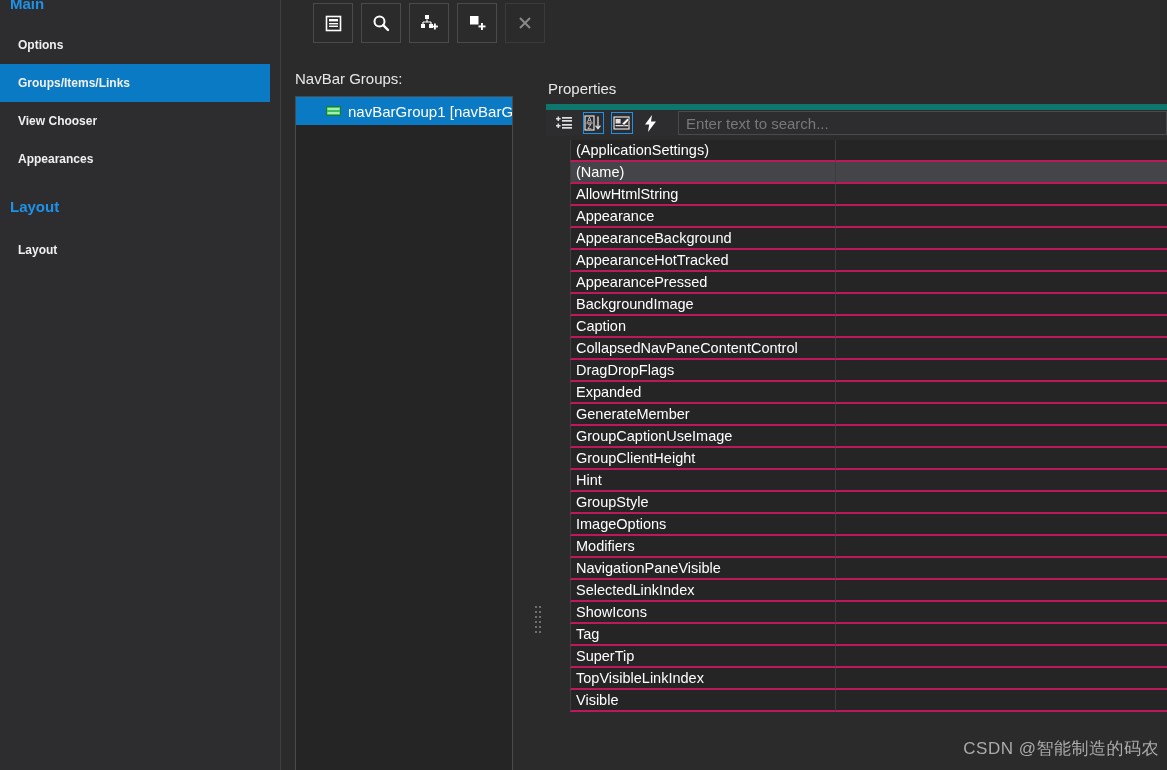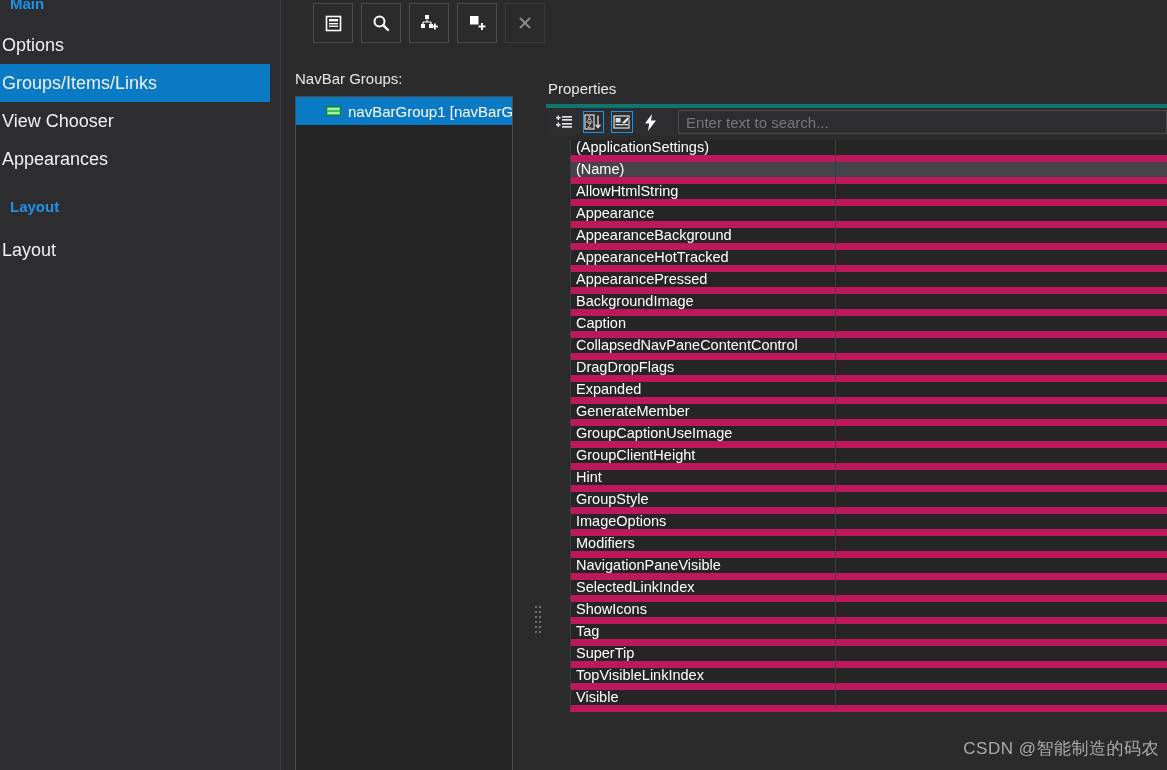--- a/index.html
+++ b/index.html
@@ -32,25 +32,26 @@
     line-height: 16px;
     height: 16px;
     overflow: hidden;
   }
   #nav-header-main { margin-top: -4px; }
   #nav-header-layout { margin-top: 21px; }
   .nav-item {
     height: 38px;
     line-height: 38px;
     color: #f0f0f0;
-    font-size: 18px;
-    padding-left: 2px;
+    font-size: 12px;
+    padding-left: 18px;
     width: 270px;
     cursor: default;
     white-space: nowrap;
+    font-weight: bold;
   }
   .nav-item.selected { background: #0b7ac4; }
   .nav-spacer-1 { height: 14px; }
 
   
   #middle {
     position: absolute;
     left: 282px; top: 0;
     width: 256px; height: 770px;
     background: #2b2b2b;
@@ -127,21 +128,21 @@
     left: 2px; top: 72px;
     color: #e8e8e8;
     font-size: 15px;
     margin-top: 8px;
   }
   #props-toolbar {
     position: absolute;
     left: 0; top: 104px;
     width: 621px; height: 32px;
     background: #2d2d30;
-    border-top: 4px solid #0f766e;
+    border-top: 6px solid #0f766e;
     display: flex;
     align-items: center;
     padding-left: 8px;
     gap: 7px;
   }
   .pt-icon {
     width: 22px; height: 22px;
     display: flex; align-items: center; justify-content: center;
     cursor: pointer;
   }
@@ -171,21 +172,21 @@
     left: 0; top: 140px;
     width: 621px;
     height: 572px;
     background: #252526;
     overflow: hidden;
   }
   .prow {
     height: 22px;
     display: flex;
     align-items: center;
-    border-bottom: 7px solid #be185d;
+    border-bottom: 2px solid #be185d;
     cursor: default;
   }
   .prow.sel { background: #454549; align-items: center; }
   .pexp {
     width: 24px;
     flex: 0 0 24px;
     display: flex;
     align-items: center;
     justify-content: center;
   }

